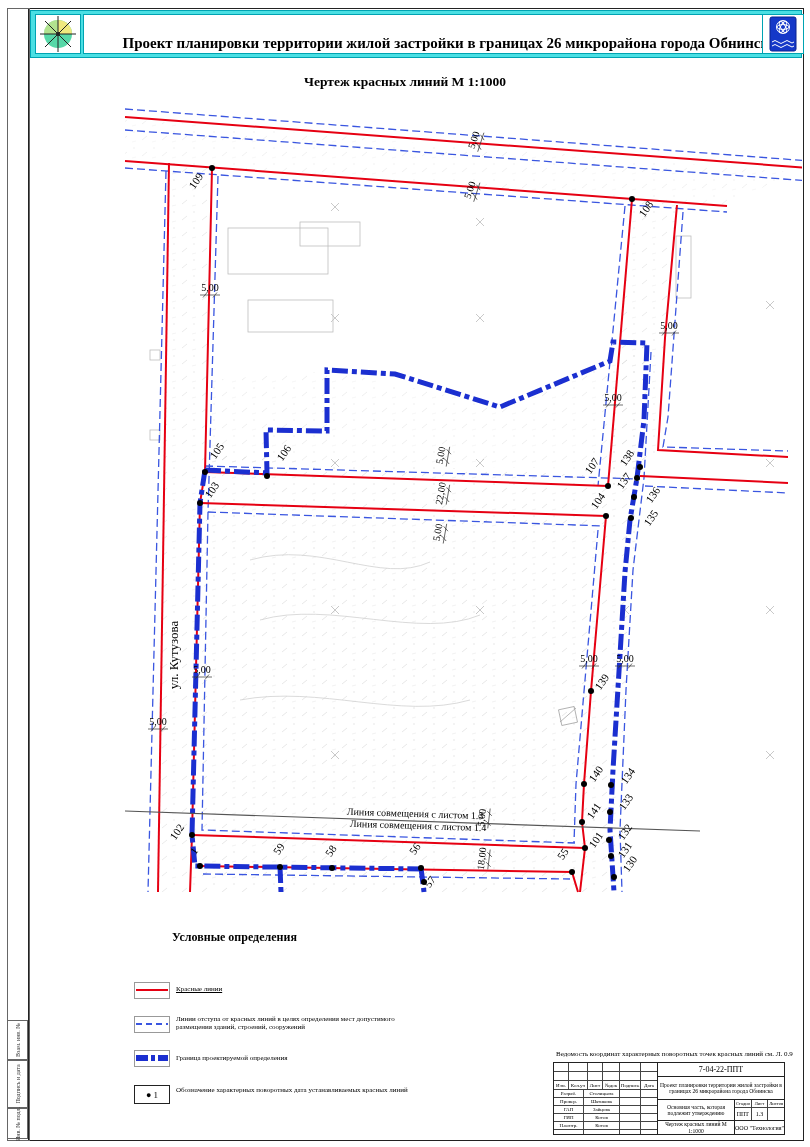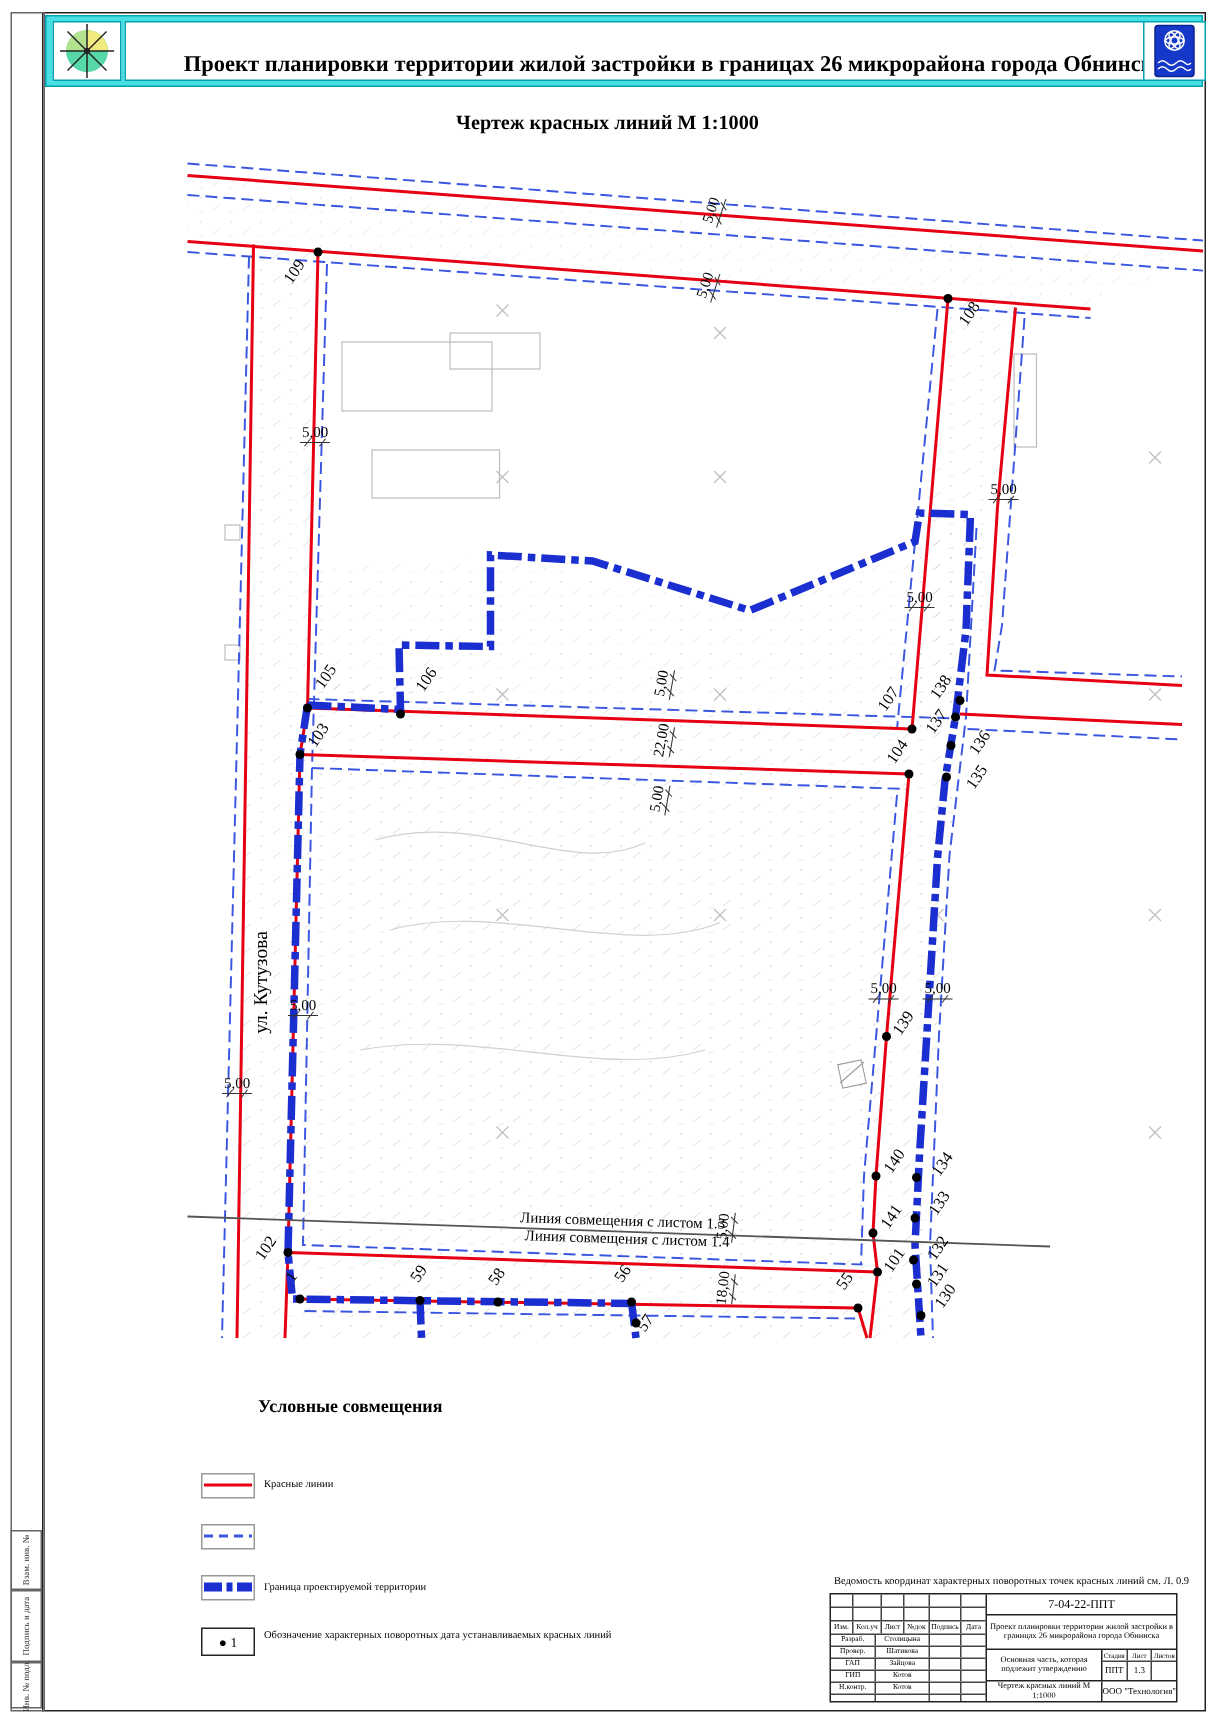--- a/index.html
+++ b/index.html
@@ -379,41 +379,42 @@
           <g transform="translate(485,859) rotate(-83)">
             <text font-size="10" text-anchor="middle">18,00</text>
             <line x1="-10" y1="4" x2="10" y2="4" stroke="#333" stroke-width="0.7"></line>
             <line x1="-7" y1="6.5" x2="-3" y2="1.5" stroke="#333" stroke-width="0.7"></line>
             <line x1="3" y1="6.5" x2="7" y2="1.5" stroke="#333" stroke-width="0.7"></line>
           </g>
         </g>
     </g>
   </svg>
 
-  <div class="legend-title">Условные совмещения</div>
+  <div class="legend-title">Условные определения</div>
 
   <div class="leg-box" style="top:982px;">
     <svg width="34" height="15">
         <line x1="1" y1="7" x2="33" y2="7" stroke="#e60012" stroke-width="2"></line>
       </svg>
   </div>
-  <div class="leg-label" style="top:985px;">Красные линии</div>
+  <div class="leg-label" style="top:985px;text-decoration:underline;">Красные линии</div>
 
   <div class="leg-box" style="top:1016px;">
     <svg width="34" height="15">
         <line x1="1" y1="7" x2="33" y2="7" stroke="#3a56e0" stroke-width="2" stroke-dasharray="6 4"></line>
       </svg>
   </div>
+  <div class="leg-label" style="top:1015px;width:250px;">Линии отступа от красных линий в целях определения мест допустимого размещения зданий, строений, сооружений</div>
 
   <div class="leg-box" style="top:1050px;">
     <svg width="34" height="15">
         <line x1="1" y1="7" x2="33" y2="7" stroke="#1b2fd0" stroke-width="6" stroke-dasharray="12 3 4 3"></line>
       </svg>
   </div>
-  <div class="leg-label" style="top:1054px;">Граница проектируемой территории</div>
+  <div class="leg-label" style="top:1054px;">Граница проектируемой определения</div>
 
   <div class="leg-box pt" style="top:1085px;height:17px;">
     <span>●&nbsp;</span>
       <span>1</span>
   </div>
   <div class="leg-label" style="top:1086px;width:250px;">Обозначение характерных поворотных дата устанавливаемых красных линий</div>
 
   <div class="note">Ведомость координат характерных поворотных точек красных линий см. Л. 0.9</div>
 
   <div class="stamp">

